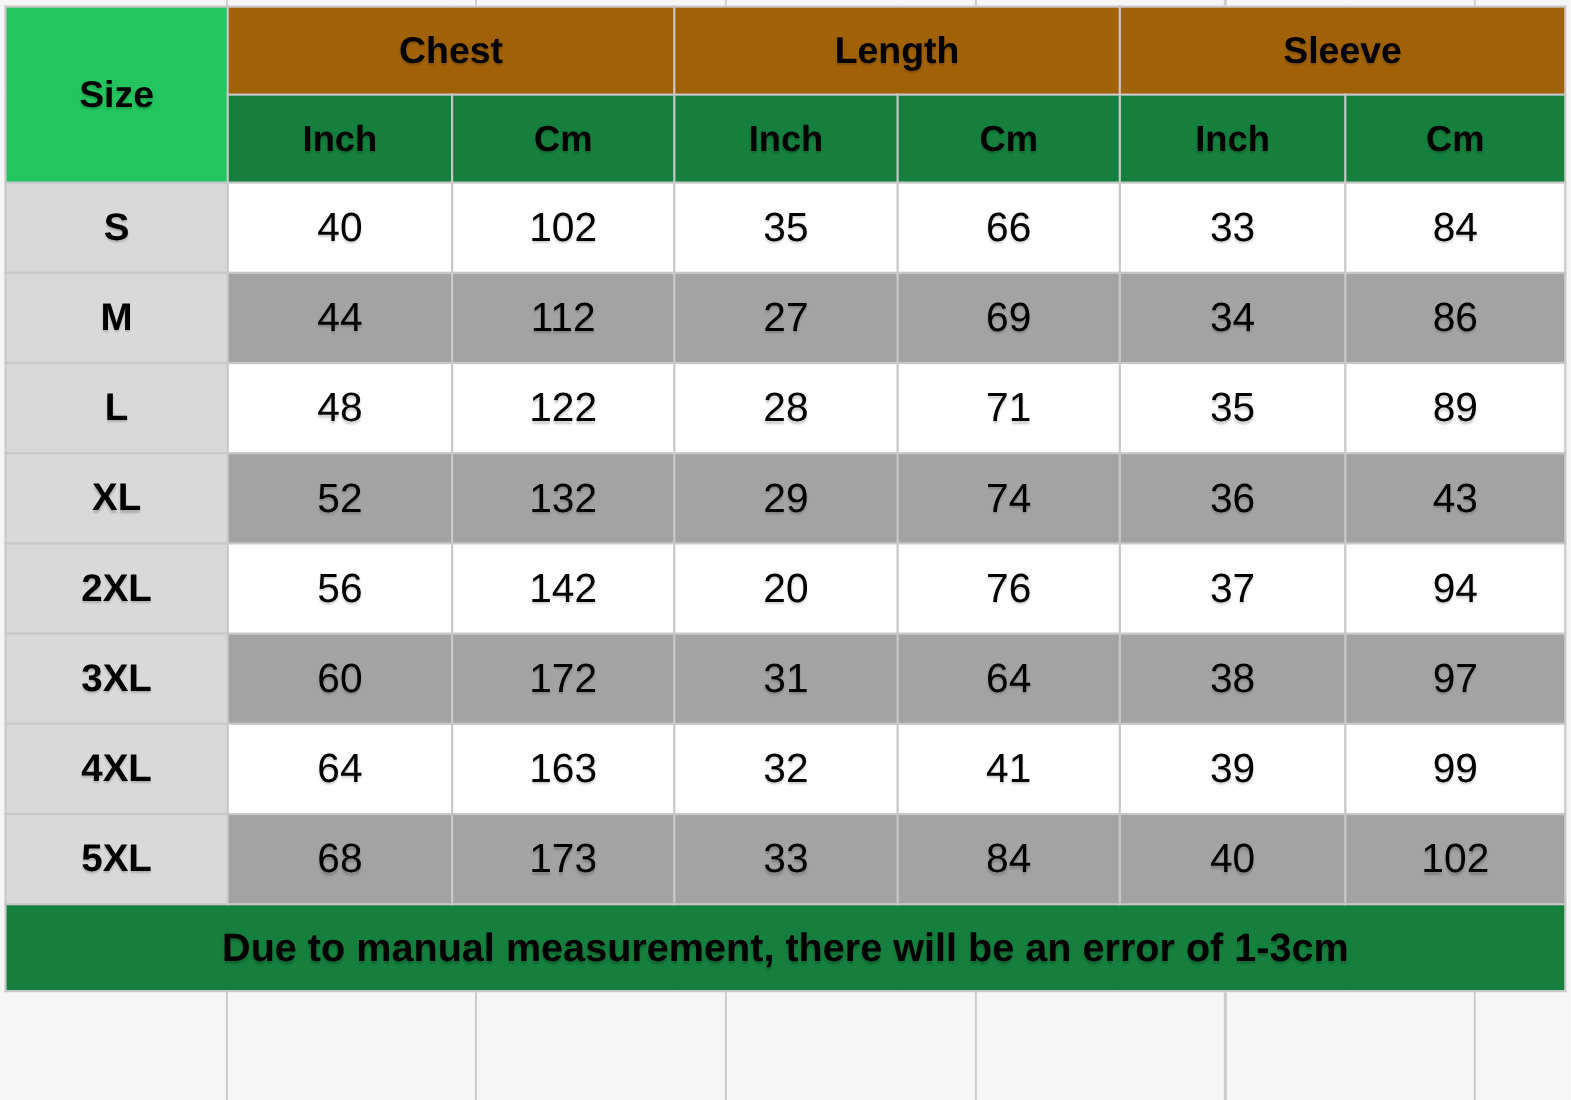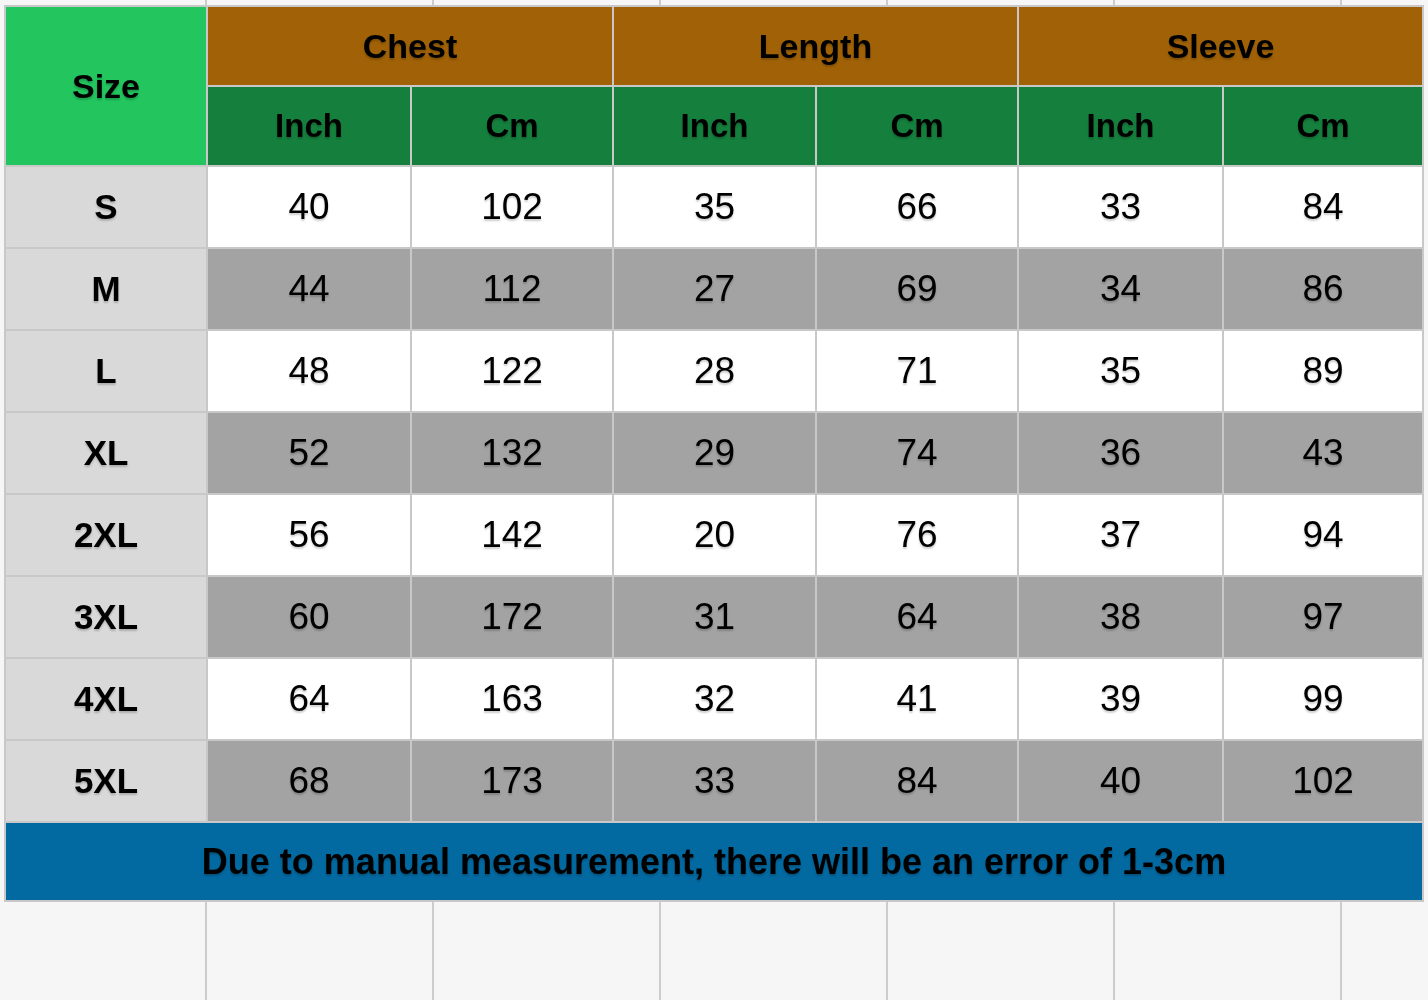--- a/index.html
+++ b/index.html
@@ -65,21 +65,21 @@
   th.group-cell   { background: #a16207; font-size: 34px; font-weight: 700; }
   th.unit-cell    { background: #15803d; font-size: 33px; font-weight: 700; }
 
   th.size-cell    { background: #d9d9d9; font-size: 35px; font-weight: 700; }
   td.value-cell   { font-size: 37px; font-weight: 400; margin-left: 48px; }
 
   tr.data-row.even  td.value-cell { background: #ffffff; }
   tr.data-row.odd   td.value-cell { background: #a3a3a3; }
 
   td.note-cell {
-    background: #0369a1;
+    background: #15803d;
     color: #fe0000;
     font-size: 36px;
     font-weight: 700;
     text-shadow: 1px 2px 2px rgba(150,0,0,0.18);
   }
 </style>
 </head>
 <body>
 
 <div class="canvas">

